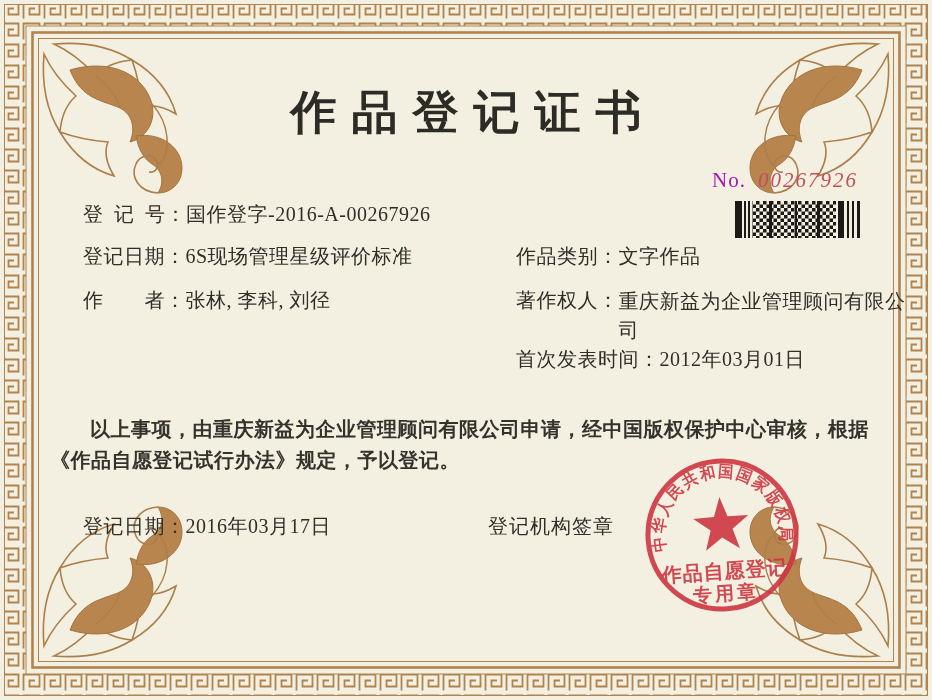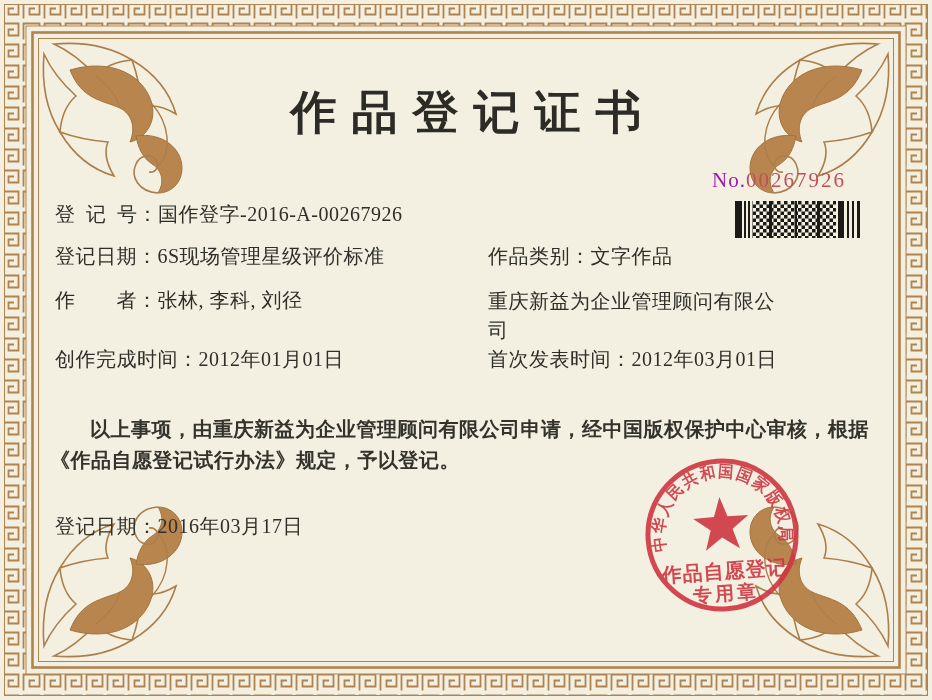--- a/index.html
+++ b/index.html
@@ -17,23 +17,23 @@
     text-align:center;
     font-size:46px;font-weight:bold;
     letter-spacing:15px;text-indent:15px;
     color:#2c2b26;
   }
   .no-line{
     position:absolute;left:712px;top:168px;
     font-size:21px;white-space:nowrap;
   }
   .no-label{color:#a21caf;letter-spacing:1px;}
-  .no-value{color:#c14f5c;letter-spacing:2px;}
+  .no-value{color:#c14f5c;letter-spacing:2px;margin-left:12px;font-style:italic;}
   .barcode{position:absolute;left:735px;top:201px;}
-  .row{position:absolute;font-size:20px;white-space:nowrap;letter-spacing:0.5px;}
+  .row{position:absolute;font-size:20px;white-space:nowrap;letter-spacing:0.5px;margin-left:28px;}
   .row-regno{left:55px;top:201px;}
   .row-workname{left:55px;top:243px;}
   .row-worktype{left:488px;top:243px;}
   .row-author{left:55px;top:287px;}
   .row-owner{left:488px;top:287px;white-space:normal;display:flex;width:420px;}
   .row-owner .val{width:288px;line-height:29px;}
   .row-create{left:55px;top:346px;}
   .row-publish{left:488px;top:346px;}
   .row-regdate{left:55px;top:513px;}
   .sign-label{position:absolute;left:488px;top:513px;font-size:20px;letter-spacing:1px;}
@@ -122,37 +122,36 @@
 
   <div class="row row-worktype">
     <span class="lbl">作品类别：</span><span class="val">文字作品</span>
   </div>
 
   <div class="row row-author">
     <span class="lbl">作　　者：</span><span class="val">张林, 李科, 刘径</span>
   </div>
 
   <div class="row row-owner">
+    <span class="lbl">著作权人：</span>
       <span class="val">重庆新益为企业管理顾问有限公司</span>
   </div>
 
-  <div class="row row-create">
-    <span class="lbl">创作完成时间：</span><span class="val">2012年01月01日</span>
-  </div>
 
   <div class="row row-publish">
     <span class="lbl">首次发表时间：</span><span class="val">2012年03月01日</span>
   </div>
 
   <div class="statement">以上事项，由重庆新益为企业管理顾问有限公司申请，经中国版权保护中心审核，根据《作品自愿登记试行办法》规定，予以登记。</div>
 
   <div class="row row-regdate">
     <span class="lbl">登记日期：</span><span class="val">2016年03月17日</span>
   </div>
 
+  <div class="sign-label">登记机构签章</div>
 
   <svg class="seal" viewBox="0 0 170 170" aria-hidden="true">
     <g transform="rotate(-4 85 85)" opacity="0.9">
       <circle cx="85" cy="85" r="74" fill="none" stroke="#cf3642" stroke-width="5"></circle>
       <path id="ringPath" d="M 30.5 104.8 A 58 58 0 1 1 139.5 104.8" fill="none"></path>
       <text font-size="16.5" font-weight="bold" fill="#cf3642" letter-spacing="2">
         <textPath href="#ringPath" startOffset="50%" text-anchor="middle" textLength="206" lengthAdjust="spacingAndGlyphs">中华人民共和国国家版权局</textPath>
       </text>
       <polygon points="85,47 91.8,66.6 112.6,67 96,79.6 102,99.5 85,87.6 68,99.5 74,79.6 57.4,67 78.2,66.6" fill="#cf3642"></polygon>
       <text x="85" y="128" text-anchor="middle" font-size="20" font-weight="bold" fill="#cf3642" letter-spacing="1">作品自愿登记</text>

